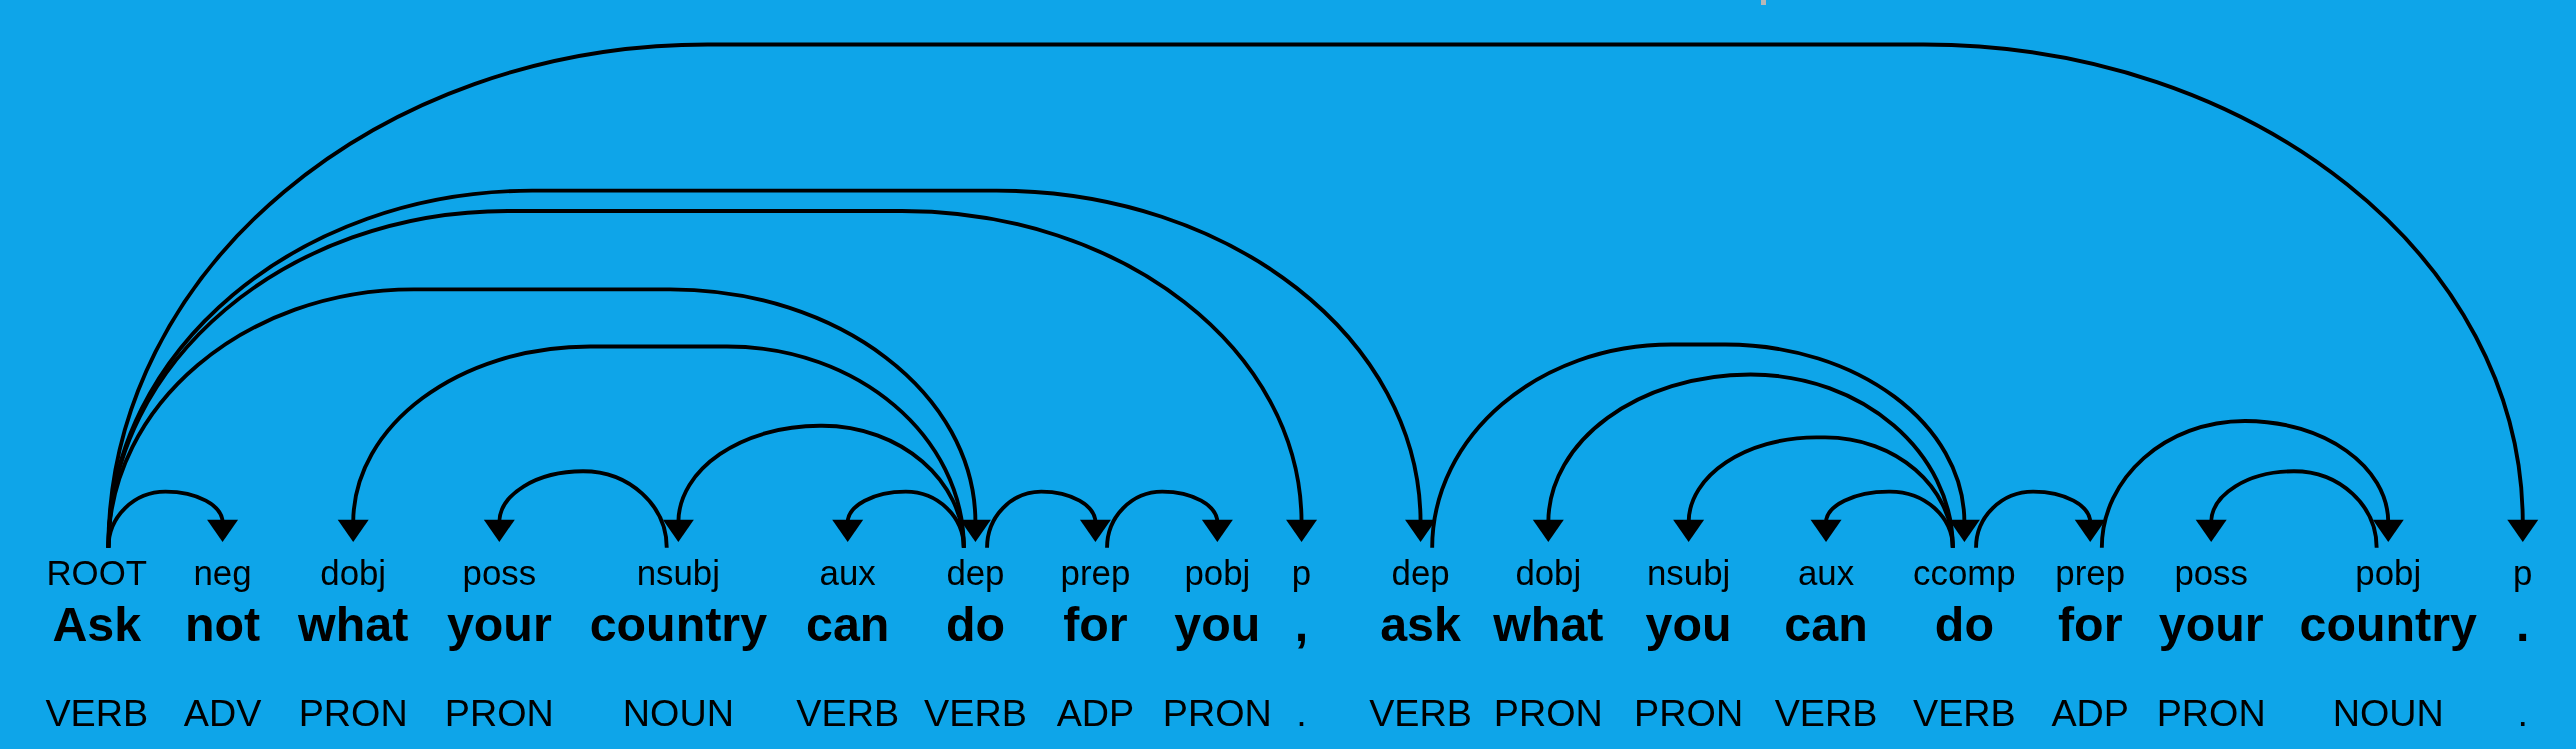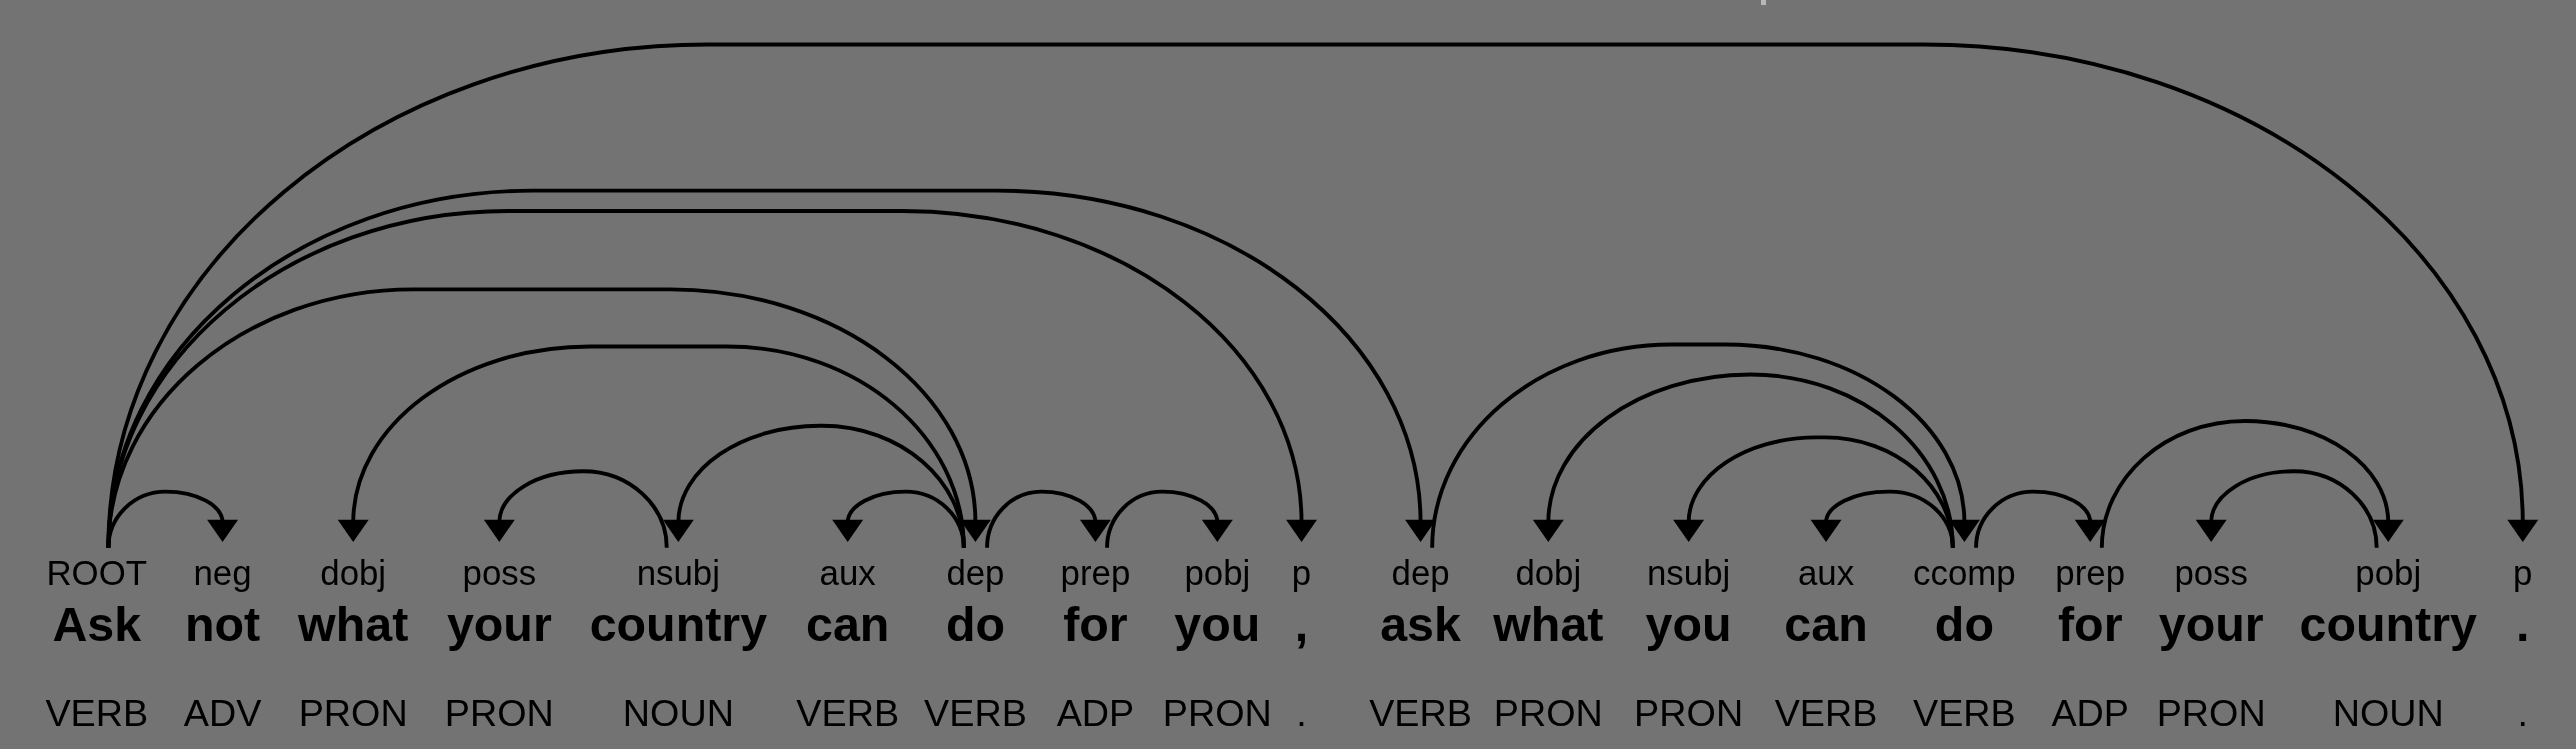--- a/index.html
+++ b/index.html
@@ -4,21 +4,21 @@
 <style>
   html, body {
     margin: 0;
     padding: 0;
     background: #ffffff;
   }
   .stage {
     position: relative;
     width: 2576px;
     height: 750px;
-    background: #737373;
+    background: #0ea5e9;
     overflow: hidden;
     font-family: "Liberation Sans", sans-serif;
   }
   svg { display: block; }
   text {
     font-family: "Liberation Sans", sans-serif;
     fill: #000000;
   }
   .dep-label { font-size: 36px; }
   .token-word { font-size: 50px; font-weight: bold; }

